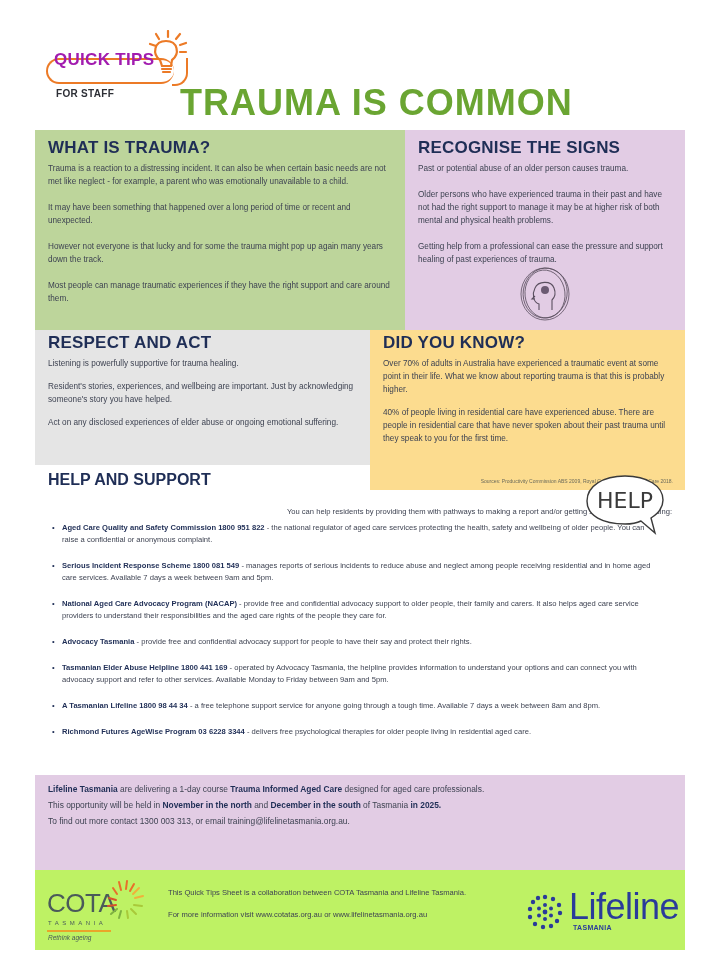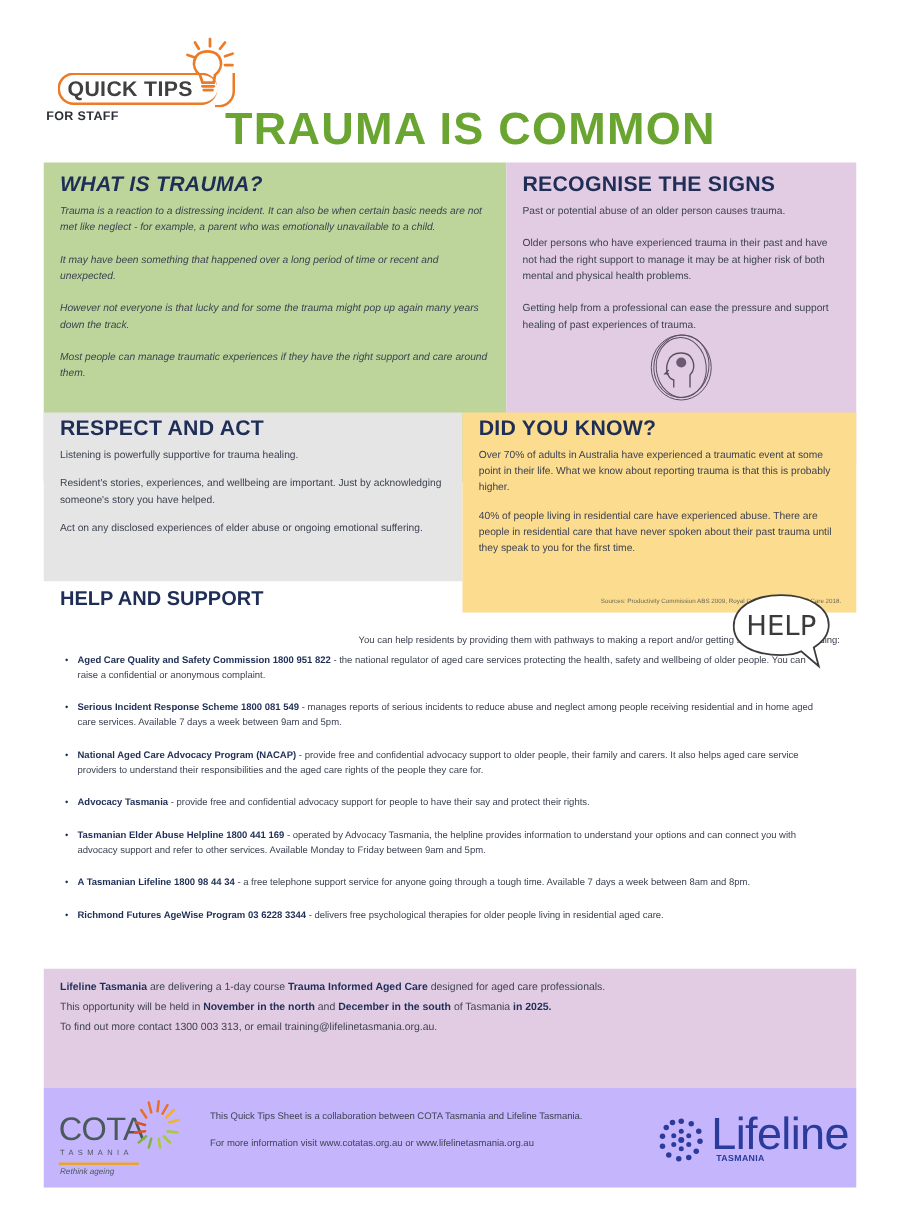--- a/index.html
+++ b/index.html
@@ -3,29 +3,29 @@
 <meta charset="utf-8">
 <style>
   * { box-sizing: border-box; margin: 0; padding: 0; }
   html, body { width: 720px; height: 980px; background: #ffffff; overflow: hidden; }
   body { font-family: "Liberation Sans", sans-serif; color: #3b3f48; position: relative; }
 
   .header { position: absolute; left: 0; top: 0; width: 720px; height: 128px; }
   .qt-logo { position: absolute; left: 46px; top: 30px; width: 140px; height: 70px; }
   .qt-pill { position: absolute; left: 0; top: 28px; width: 128px; height: 26px; border: 2.5px solid #ec7a26; border-radius: 13px; border-right: none; }
   .qt-pill::after { content: ""; position: absolute; right: -14px; top: -2px; width: 14px; height: 26px; border: 2.5px solid #ec7a26; border-left: none; border-top: none; border-radius: 0 0 13px 0; }
-  .qt-text { position: absolute; left: 8px; top: 32px; font-size: 17px; font-weight: bold; color: #404040; letter-spacing: 0.3px; }
+  .qt-text { position: absolute; left: 8px; top: 20px; font-size: 17px; font-weight: bold; color: #a21caf; letter-spacing: 0.3px; }
   .qt-bulb { position: absolute; left: 96px; top: 0; width: 50px; height: 50px; }
-  .for-staff { position: absolute; left: 37px; top: 88px; font-size: 10px; font-weight: bold; color: #2d2f36; letter-spacing: 0.3px; }
+  .for-staff { position: absolute; left: 56px; top: 88px; font-size: 10px; font-weight: bold; color: #2d2f36; letter-spacing: 0.3px; }
   .main-title { position: absolute; left: 180px; top: 82px; font-size: 36px; font-weight: bold; color: #6aa532; letter-spacing: 1px; }
 
   .box { position: absolute; padding: 8px 13px 8px 13px; }
   .box h2 { font-size: 17px; font-weight: bold; color: #1f2e56; letter-spacing: 0.2px; margin-bottom: 4px; }
   .box p { font-size: 8.2px; line-height: 13px; color: #3e4352; margin-bottom: 13px; }
-  .green { left: 35px; top: 130px; width: 370px; height: 256px; background: #bdd59b; font-style: italic; }
+  .green { left: 35px; top: 130px; width: 370px; height: 256px; background: #bdd59b; }
   .purple { left: 405px; top: 130px; width: 280px; height: 241px; background: #e2cce4; }
   .orange { left: 35px; top: 330px; width: 335px; height: 135px; background: #e5e5e5; padding-top: 3px; }
   .yellow { left: 370px; top: 330px; width: 315px; height: 160px; background: #fcdc8f; padding-top: 3px; }
   .orange p, .yellow p { margin-bottom: 10px; }
   .sources { position: absolute; right: 12px; bottom: 6px; font-size: 5px; color: #6b6a5a; }
 
   .head-icon { position: absolute; left: 112px; top: 136px; width: 56px; height: 56px; }
 
   .help { position: absolute; left: 35px; top: 465px; width: 650px; height: 310px; padding: 6px 13px; }
   .help h2 { font-size: 16px; font-weight: bold; color: #1f2e56; margin-bottom: 18px; }
@@ -34,21 +34,21 @@
   .help li { position: relative; padding-left: 14px; font-size: 7.6px; line-height: 12px; color: #3e4352; margin-bottom: 14px; width: 610px; }
   .help li::before { content: "•"; position: absolute; left: 4px; top: 0; color: #1f2e56; }
   .help li b { color: #1f2e56; }
   .help-bubble { position: absolute; left: 548px; top: 8px; width: 84px; height: 64px; }
 
   .learn { position: absolute; left: 35px; top: 775px; width: 650px; height: 95px; background: #e2cce4; padding: 6px 13px; }
   .learn h2 { font-size: 16px; font-weight: bold; color: #1f2e56; margin-bottom: 6px; }
   .learn p { font-size: 8.4px; line-height: 16px; color: #3e4352; }
   .learn b { color: #1f2e56; }
 
-  .footer { position: absolute; left: 35px; top: 870px; width: 650px; height: 80px; background: #c4b5fd; }
+  .footer { position: absolute; left: 35px; top: 870px; width: 650px; height: 80px; background: #bef264; }
   .cota { position: absolute; left: 12px; top: 8px; width: 110px; height: 68px; }
   .cota-word { position: absolute; left: 0; top: 10px; font-size: 26px; color: #4a5a5a; letter-spacing: -0.5px; }
   .cota-tas { position: absolute; left: 1px; top: 42px; font-size: 6px; color: #4a5a5a; letter-spacing: 3.5px; }
   .cota-line { position: absolute; left: 0; top: 52px; width: 64px; height: 1.5px; background: #e9a52a; }
   .cota-tag { position: absolute; left: 1px; top: 56px; font-size: 6.5px; font-style: italic; color: #4a5a5a; }
   .cota-sun { position: absolute; left: 56px; top: 0; width: 44px; height: 44px; }
   .footer-text { position: absolute; left: 133px; top: 12px; font-size: 7.6px; color: #3e4352; line-height: 22px; }
   .lifeline { position: absolute; left: 490px; top: 14px; width: 150px; height: 56px; }
   .ll-dots { position: absolute; left: 0; top: 8px; width: 40px; height: 40px; }
   .ll-word { position: absolute; left: 44px; top: 2px; font-size: 36px; color: #2a3b9a; letter-spacing: -0.5px; }

